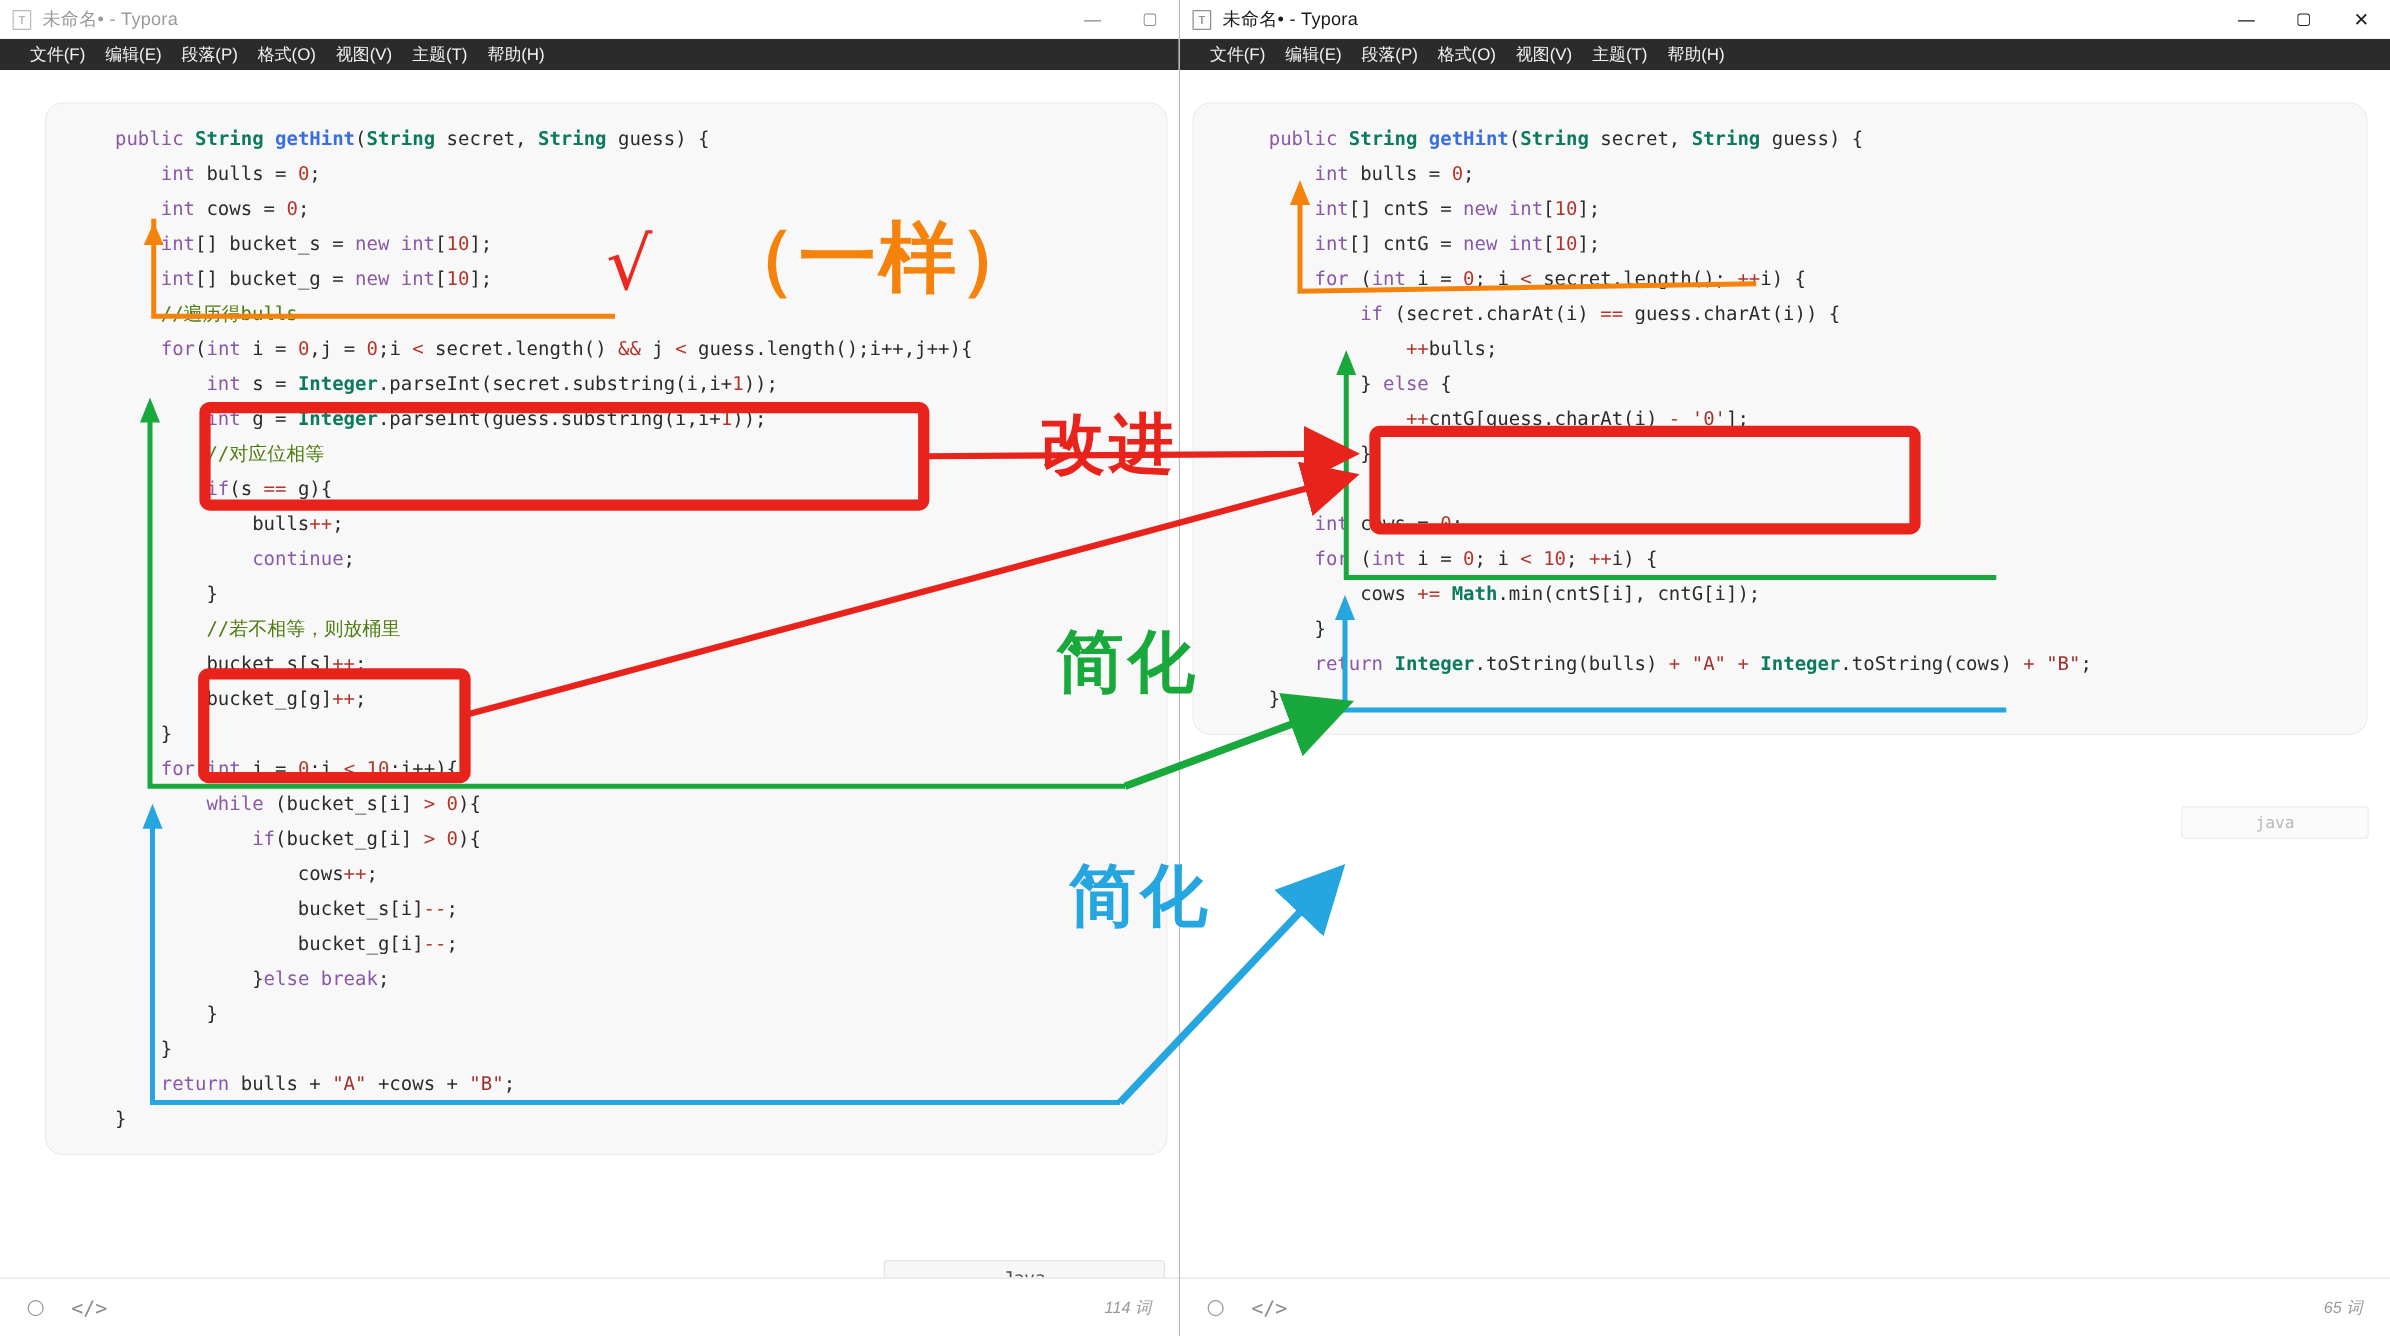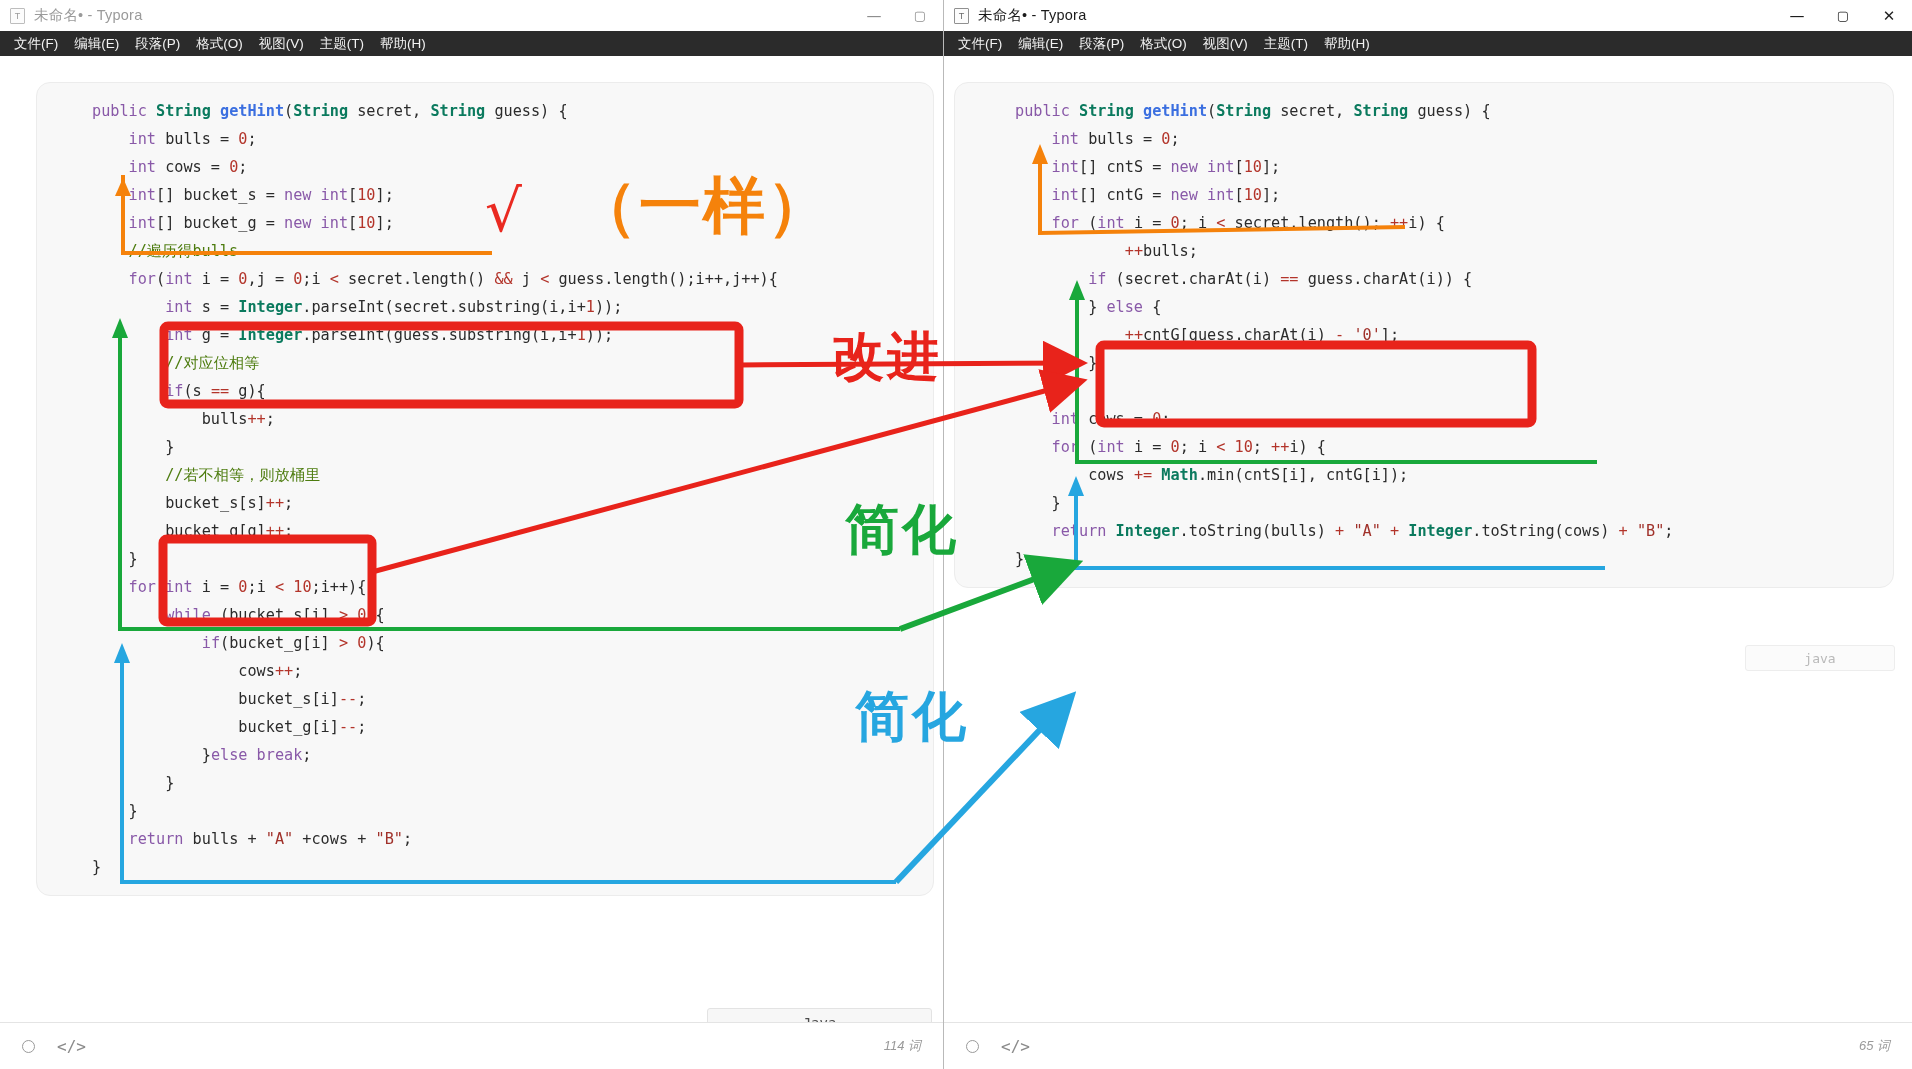--- a/index.html
+++ b/index.html
@@ -33,21 +33,21 @@
   .win-btn {
     width: 46px; height: 31px; display: flex; align-items: center; justify-content: center;
     font-size: 13px; color: #8e8e8e; font-family: "DejaVu Sans", sans-serif;
   }
   #win-right .win-btn { color: #1d1d1d; }
   .win-btn.mini { font-size: 15px; }
   .win-btn.close { font-size: 15px; }
 
   .menubar {
     height: 25px; background: #2b2b2b; display: flex; align-items: center;
-    padding-left: 6px; gap: 0px;
+    padding-left: 16px; gap: 0px;
   }
   .menu-item {
     font-size: 13.5px; color: #f2f2f2; padding: 3px 8px; white-space: nowrap;
     font-family: "Liberation Sans", sans-serif;
   }
 
   .editor-area { position: relative; height: calc(1069px - 31px - 25px - 47px); overflow: hidden; background: #fff; }
 
   
   .code-block {
@@ -143,20 +143,21 @@
           <div class="code-line"><span class="k-pl">    </span><span class="k-kw">int </span><span class="k-pl">cows = </span><span class="k-num">0</span><span class="k-pl">;</span></div>
           <div class="code-line"><span class="k-pl">    </span><span class="k-kw">int</span><span class="k-pl">[] bucket_s = </span><span class="k-new">new </span><span class="k-kw">int</span><span class="k-pl">[</span><span class="k-num">10</span><span class="k-pl">];</span></div>
           <div class="code-line"><span class="k-pl">    </span><span class="k-kw">int</span><span class="k-pl">[] bucket_g = </span><span class="k-new">new </span><span class="k-kw">int</span><span class="k-pl">[</span><span class="k-num">10</span><span class="k-pl">];</span></div>
           <div class="code-line"><span class="k-cmt">    //遍历得bulls</span></div>
           <div class="code-line"><span class="k-pl">    </span><span class="k-kw">for</span><span class="k-pl">(</span><span class="k-kw">int </span><span class="k-pl">i = </span><span class="k-num">0</span><span class="k-pl">,j = </span><span class="k-num">0</span><span class="k-pl">;i </span><span class="k-op">&lt;</span><span class="k-pl"> secret.length() </span><span class="k-op">&amp;&amp;</span><span class="k-pl"> j </span><span class="k-op">&lt;</span><span class="k-pl"> guess.length();i++,j++){</span></div>
           <div class="code-line"><span class="k-pl">        </span><span class="k-kw">int </span><span class="k-pl">s = </span><span class="k-type">Integer</span><span class="k-pl">.parseInt(secret.substring(i,i+</span><span class="k-num">1</span><span class="k-pl">));</span></div>
           <div class="code-line"><span class="k-pl">        </span><span class="k-kw">int </span><span class="k-pl">g = </span><span class="k-type">Integer</span><span class="k-pl">.parseInt(guess.substring(i,i+</span><span class="k-num">1</span><span class="k-pl">));</span></div>
           <div class="code-line"><span class="k-cmt">        //对应位相等</span></div>
           <div class="code-line"><span class="k-pl">        </span><span class="k-kw">if</span><span class="k-pl">(s </span><span class="k-op">==</span><span class="k-pl"> g){</span></div>
           <div class="code-line"><span class="k-pl">            bulls</span><span class="k-op">++</span><span class="k-pl">;</span></div>
+          <div class="code-line"><span class="k-pl">            </span><span class="k-kw">continue</span><span class="k-pl">;</span></div>
           <div class="code-line"><span class="k-pl">        }</span></div>
           <div class="code-line"><span class="k-cmt">        //若不相等，则放桶里</span></div>
           <div class="code-line"><span class="k-pl">        bucket_s[s]</span><span class="k-op">++</span><span class="k-pl">;</span></div>
           <div class="code-line"><span class="k-pl">        bucket_g[g]</span><span class="k-op">++</span><span class="k-pl">;</span></div>
           <div class="code-line"><span class="k-pl">    }</span></div>
           <div class="code-line"><span class="k-pl">    </span><span class="k-kw">for</span><span class="k-pl">(</span><span class="k-kw">int </span><span class="k-pl">i = </span><span class="k-num">0</span><span class="k-pl">;i </span><span class="k-op">&lt;</span><span class="k-pl"> </span><span class="k-num">10</span><span class="k-pl">;i++){</span></div>
           <div class="code-line"><span class="k-pl">        </span><span class="k-kw">while </span><span class="k-pl">(bucket_s[i] </span><span class="k-op">&gt;</span><span class="k-pl"> </span><span class="k-num">0</span><span class="k-pl">){</span></div>
           <div class="code-line"><span class="k-pl">            </span><span class="k-kw">if</span><span class="k-pl">(bucket_g[i] </span><span class="k-op">&gt;</span><span class="k-pl"> </span><span class="k-num">0</span><span class="k-pl">){</span></div>
           <div class="code-line"><span class="k-pl">                cows</span><span class="k-op">++</span><span class="k-pl">;</span></div>
           <div class="code-line"><span class="k-pl">                bucket_s[i]</span><span class="k-op">--</span><span class="k-pl">;</span></div>
@@ -201,22 +202,22 @@
       <div class="menu-item">帮助(H)</div>
     </div>
 
     <div class="editor-area">
       <div class="code-block" id="code-right">
           <div class="code-line"><span class="k-kw">public </span><span class="k-type">String </span><span class="k-fn">getHint</span><span class="k-pl">(</span><span class="k-type">String </span><span class="k-pl">secret, </span><span class="k-type">String </span><span class="k-pl">guess) {</span></div>
           <div class="code-line"><span class="k-pl">    </span><span class="k-kw">int </span><span class="k-pl">bulls = </span><span class="k-num">0</span><span class="k-pl">;</span></div>
           <div class="code-line"><span class="k-pl">    </span><span class="k-kw">int</span><span class="k-pl">[] cntS = </span><span class="k-new">new </span><span class="k-kw">int</span><span class="k-pl">[</span><span class="k-num">10</span><span class="k-pl">];</span></div>
           <div class="code-line"><span class="k-pl">    </span><span class="k-kw">int</span><span class="k-pl">[] cntG = </span><span class="k-new">new </span><span class="k-kw">int</span><span class="k-pl">[</span><span class="k-num">10</span><span class="k-pl">];</span></div>
           <div class="code-line"><span class="k-pl">    </span><span class="k-kw">for </span><span class="k-pl">(</span><span class="k-kw">int </span><span class="k-pl">i = </span><span class="k-num">0</span><span class="k-pl">; i </span><span class="k-op">&lt;</span><span class="k-pl"> secret.length(); </span><span class="k-op">++</span><span class="k-pl">i) {</span></div>
+          <div class="code-line"><span class="k-pl">        </span><span class="k-kw">if </span><span class="k-pl">(secret.charAt(i) </span><span class="k-op">==</span><span class="k-pl"> guess.charAt(i)) {</span></div>
           <div class="code-line"><span class="k-pl">            </span><span class="k-op">++</span><span class="k-pl">bulls;</span></div>
-          <div class="code-line"><span class="k-pl">        </span><span class="k-kw">if </span><span class="k-pl">(secret.charAt(i) </span><span class="k-op">==</span><span class="k-pl"> guess.charAt(i)) {</span></div>
           <div class="code-line"><span class="k-pl">        } </span><span class="k-kw">else </span><span class="k-pl">{</span></div>
           <div class="code-line"><span class="k-pl">            </span><span class="k-op">++</span><span class="k-pl">cntG[guess.charAt(i) </span><span class="k-op">-</span><span class="k-pl"> </span><span class="k-str">'0'</span><span class="k-pl">];</span></div>
           <div class="code-line"><span class="k-pl">        }</span></div>
           <div class="code-line"><span class="k-pl">    }</span></div>
           <div class="code-line"><span class="k-pl">    </span><span class="k-kw">int </span><span class="k-pl">cows = </span><span class="k-num">0</span><span class="k-pl">;</span></div>
           <div class="code-line"><span class="k-pl">    </span><span class="k-kw">for </span><span class="k-pl">(</span><span class="k-kw">int </span><span class="k-pl">i = </span><span class="k-num">0</span><span class="k-pl">; i </span><span class="k-op">&lt;</span><span class="k-pl"> </span><span class="k-num">10</span><span class="k-pl">; </span><span class="k-op">++</span><span class="k-pl">i) {</span></div>
           <div class="code-line"><span class="k-pl">        cows </span><span class="k-op">+=</span><span class="k-pl"> </span><span class="k-type">Math</span><span class="k-pl">.min(cntS[i], cntG[i]);</span></div>
           <div class="code-line"><span class="k-pl">    }</span></div>
           <div class="code-line"><span class="k-pl">    </span><span class="k-kw">return </span><span class="k-type">Integer</span><span class="k-pl">.toString(bulls) </span><span class="k-op">+</span><span class="k-pl"> </span><span class="k-str">"A"</span><span class="k-pl"> </span><span class="k-op">+</span><span class="k-pl"> </span><span class="k-type">Integer</span><span class="k-pl">.toString(cows) </span><span class="k-op">+</span><span class="k-pl"> </span><span class="k-str">"B"</span><span class="k-pl">;</span></div>
           <div class="code-line"><span class="k-pl">}</span></div>

